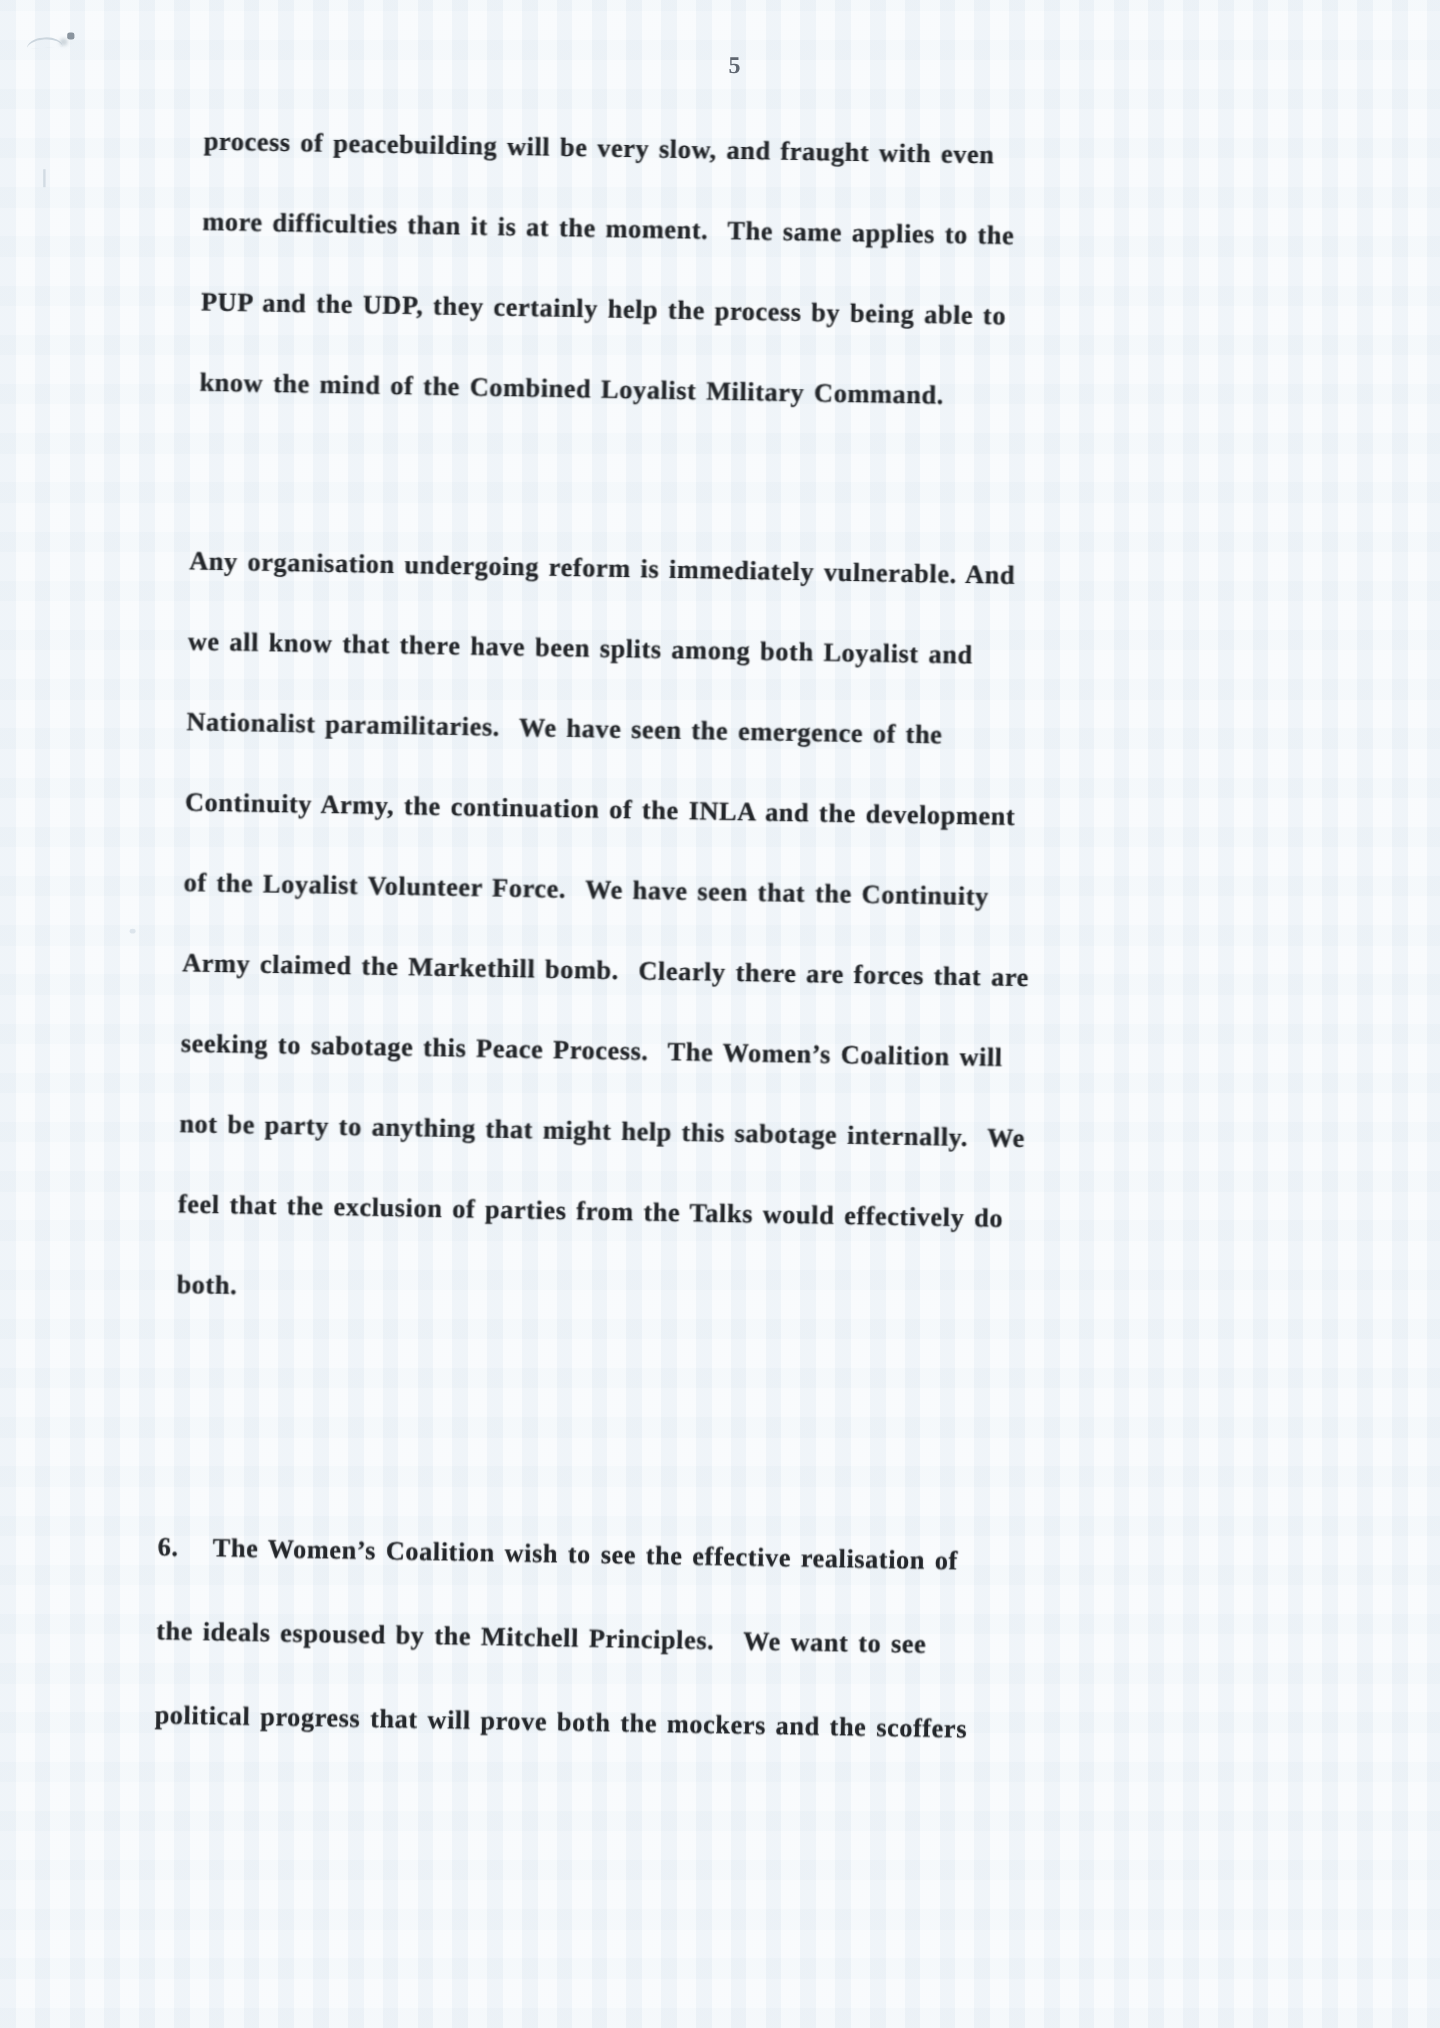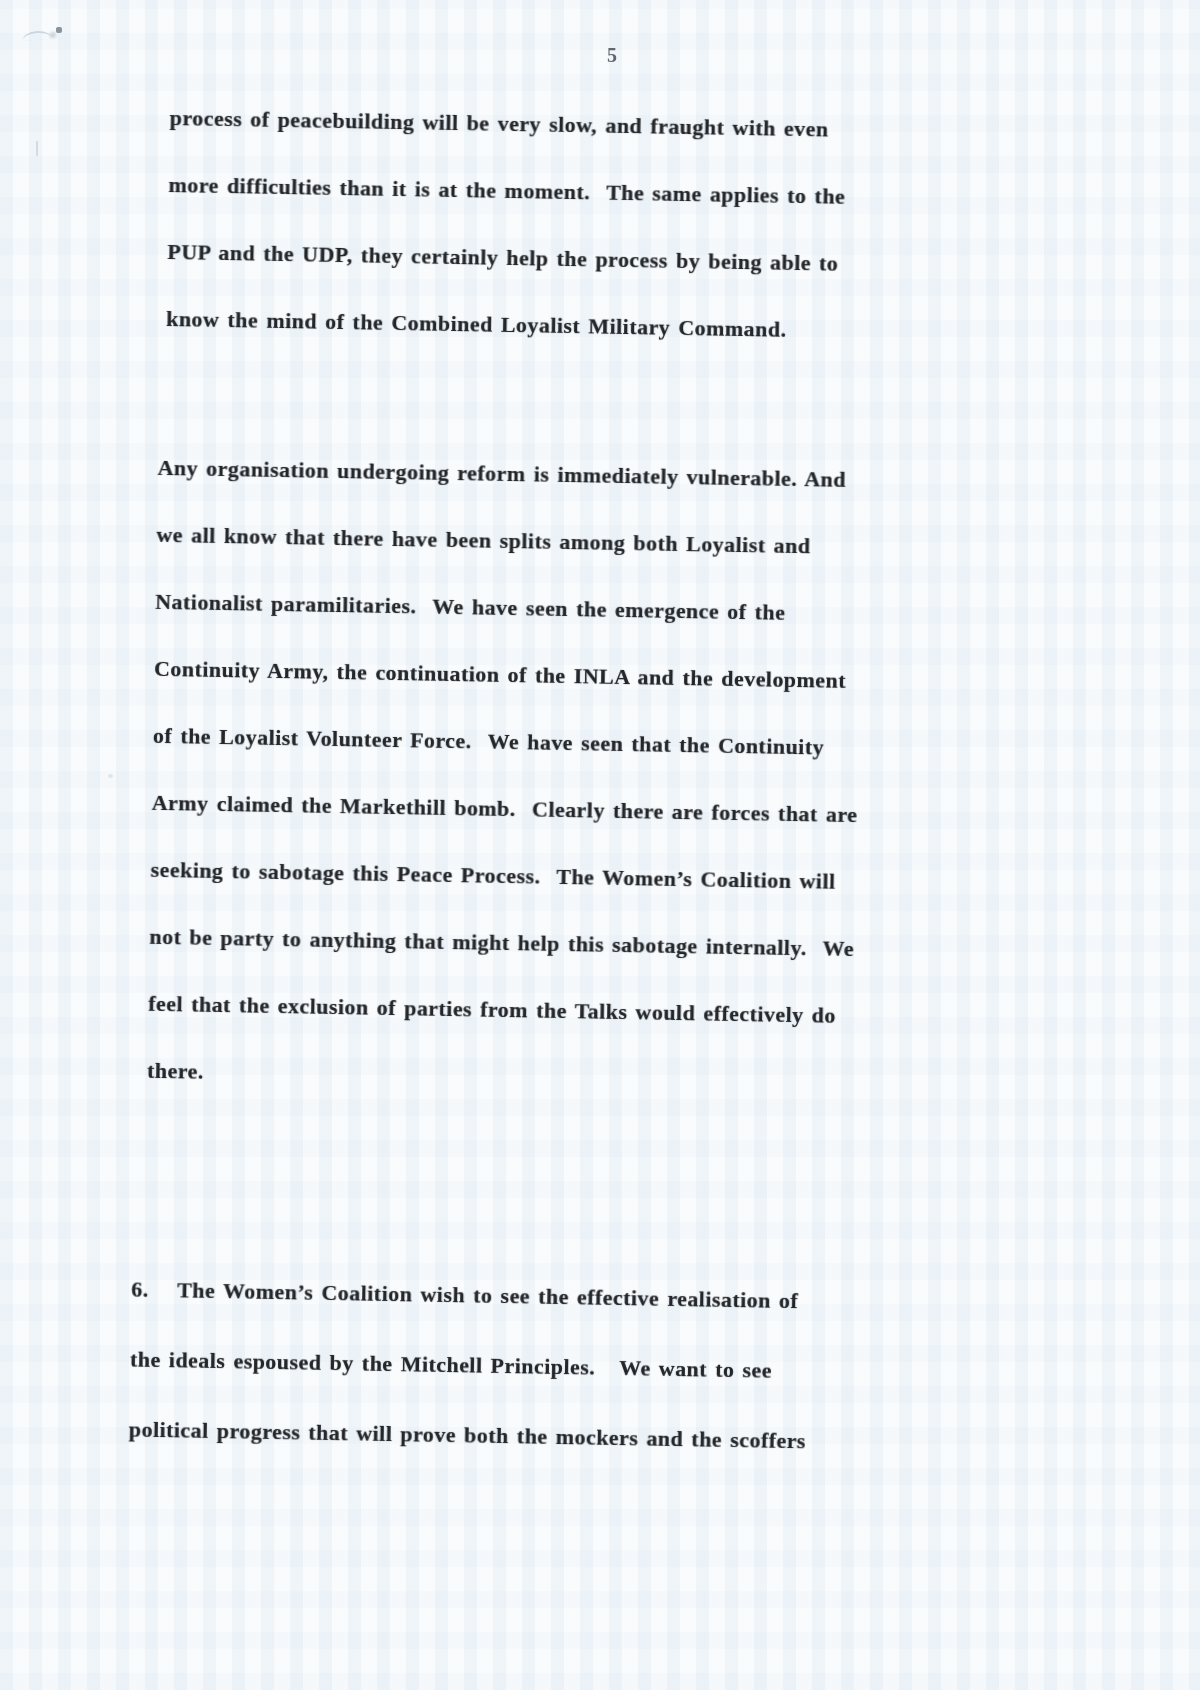--- a/index.html
+++ b/index.html
@@ -118,21 +118,21 @@
     <div class="para-2">
       <div class="line" style="top:350px">Any organisation undergoing reform is immediately vulnerable. And</div>
       <div class="line" style="top:417px">we all know that there have been splits among both Loyalist and</div>
       <div class="line" style="top:484px">Nationalist paramilitaries.  We have seen the emergence of the</div>
       <div class="line" style="top:551px">Continuity Army, the continuation of the INLA and the development</div>
       <div class="line" style="top:618px">of the Loyalist Volunteer Force.  We have seen that the Continuity</div>
       <div class="line" style="top:685px">Army claimed the Markethill bomb.  Clearly there are forces that are</div>
       <div class="line" style="top:752px">seeking to sabotage this Peace Process.  The Women’s Coalition will</div>
       <div class="line" style="top:819px">not be party to anything that might help this sabotage internally.  We</div>
       <div class="line" style="top:886px">feel that the exclusion of parties from the Talks would effectively do</div>
-      <div class="line" style="top:953px">there.</div>
+      <div class="line" style="top:953px">both.</div>
     </div>
 
     <div class="para-3">
       <div class="line" style="top:1172px"><span class="marker">6.</span><span>The Women’s Coalition wish to see the effective realisation of</span></div>
       <div class="line" style="top:1242px">the ideals espoused by the Mitchell Principles.   We want to see</div>
       <div class="line" style="top:1312px">political progress that will prove both the mockers and the scoffers</div>
     </div>
 
   </div>
 </div>

